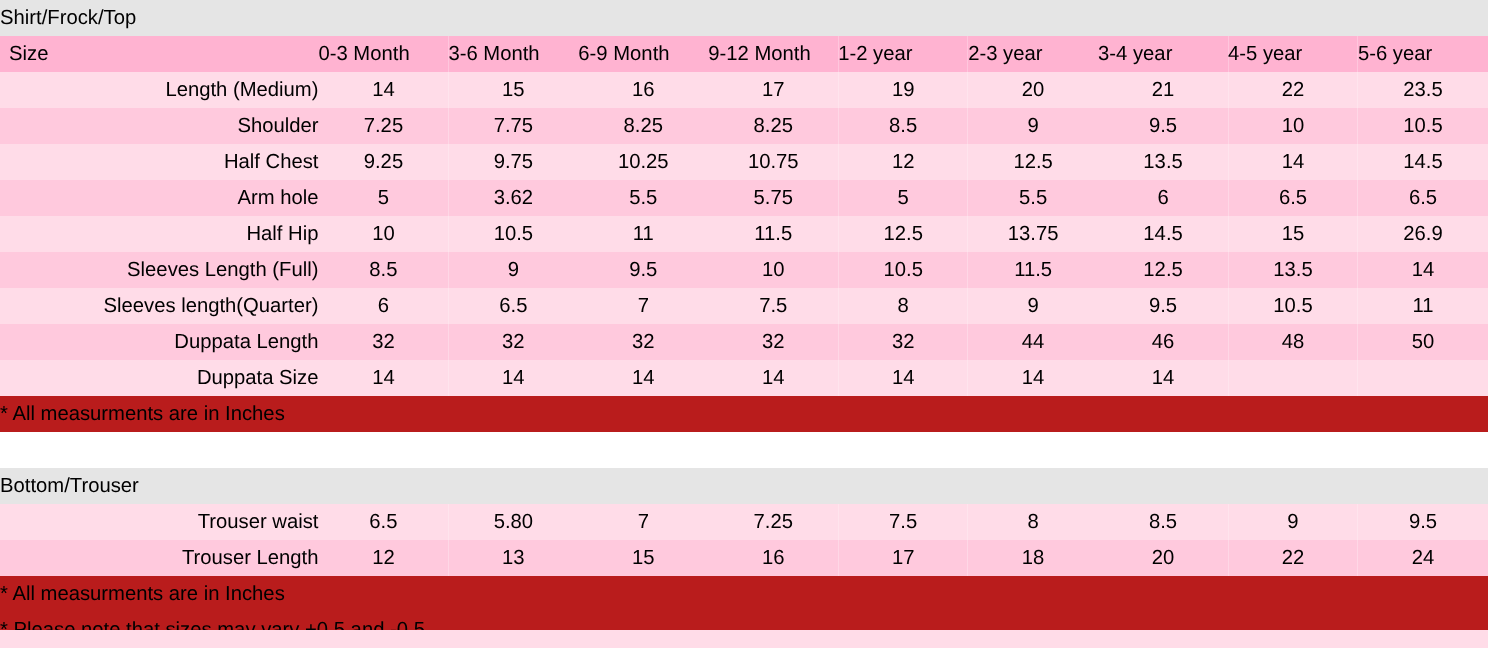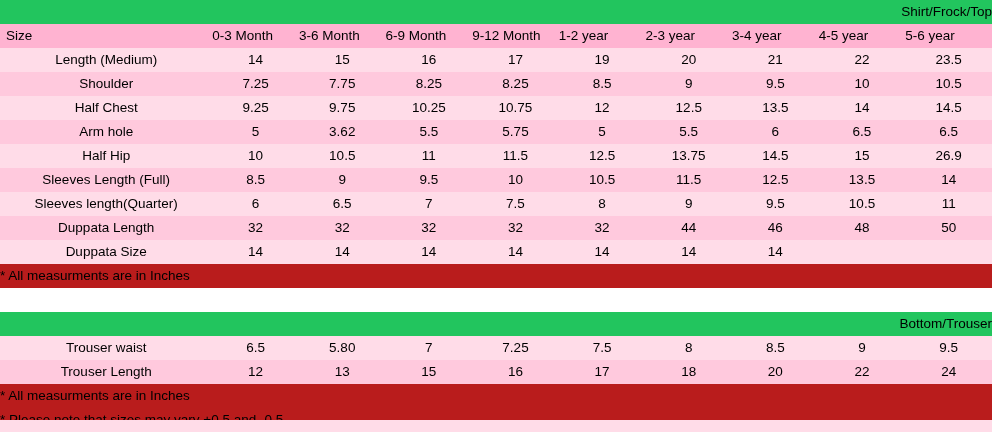--- a/index.html
+++ b/index.html
@@ -28,36 +28,36 @@
   table.size-table td, table.size-table th {
     padding: 0;
     margin: 0;
     height: 24px;
     line-height: 24px;
     font-weight: normal;
     font-size: 13.5px;
     vertical-align: middle;
   }
   .band-title {
-    background: #22c55e;
+    background: #e5e5e5;
     font-weight: bold;
-    text-align: right;
+    text-align: left;
     height: 26px;
     line-height: 26px;
   }
   .hdr {
     background: #ffb3d1;
     font-weight: bold;
   }
   .hdr .lbl { text-align: left; padding-left: 6px; }
   .hdr .num { }
   .row-light { background: #ffdce8; }
   .row-dark  { background: #ffc9dd; }
   .cell-label {
-    text-align: center;
+    text-align: right;
     padding-left: 6px;
     white-space: nowrap;
   }
   .cell-num {
     text-align: center;
   }
   .note {
     font-weight: bold;
     font-size: 13.5px;
     padding-left: 4px;

